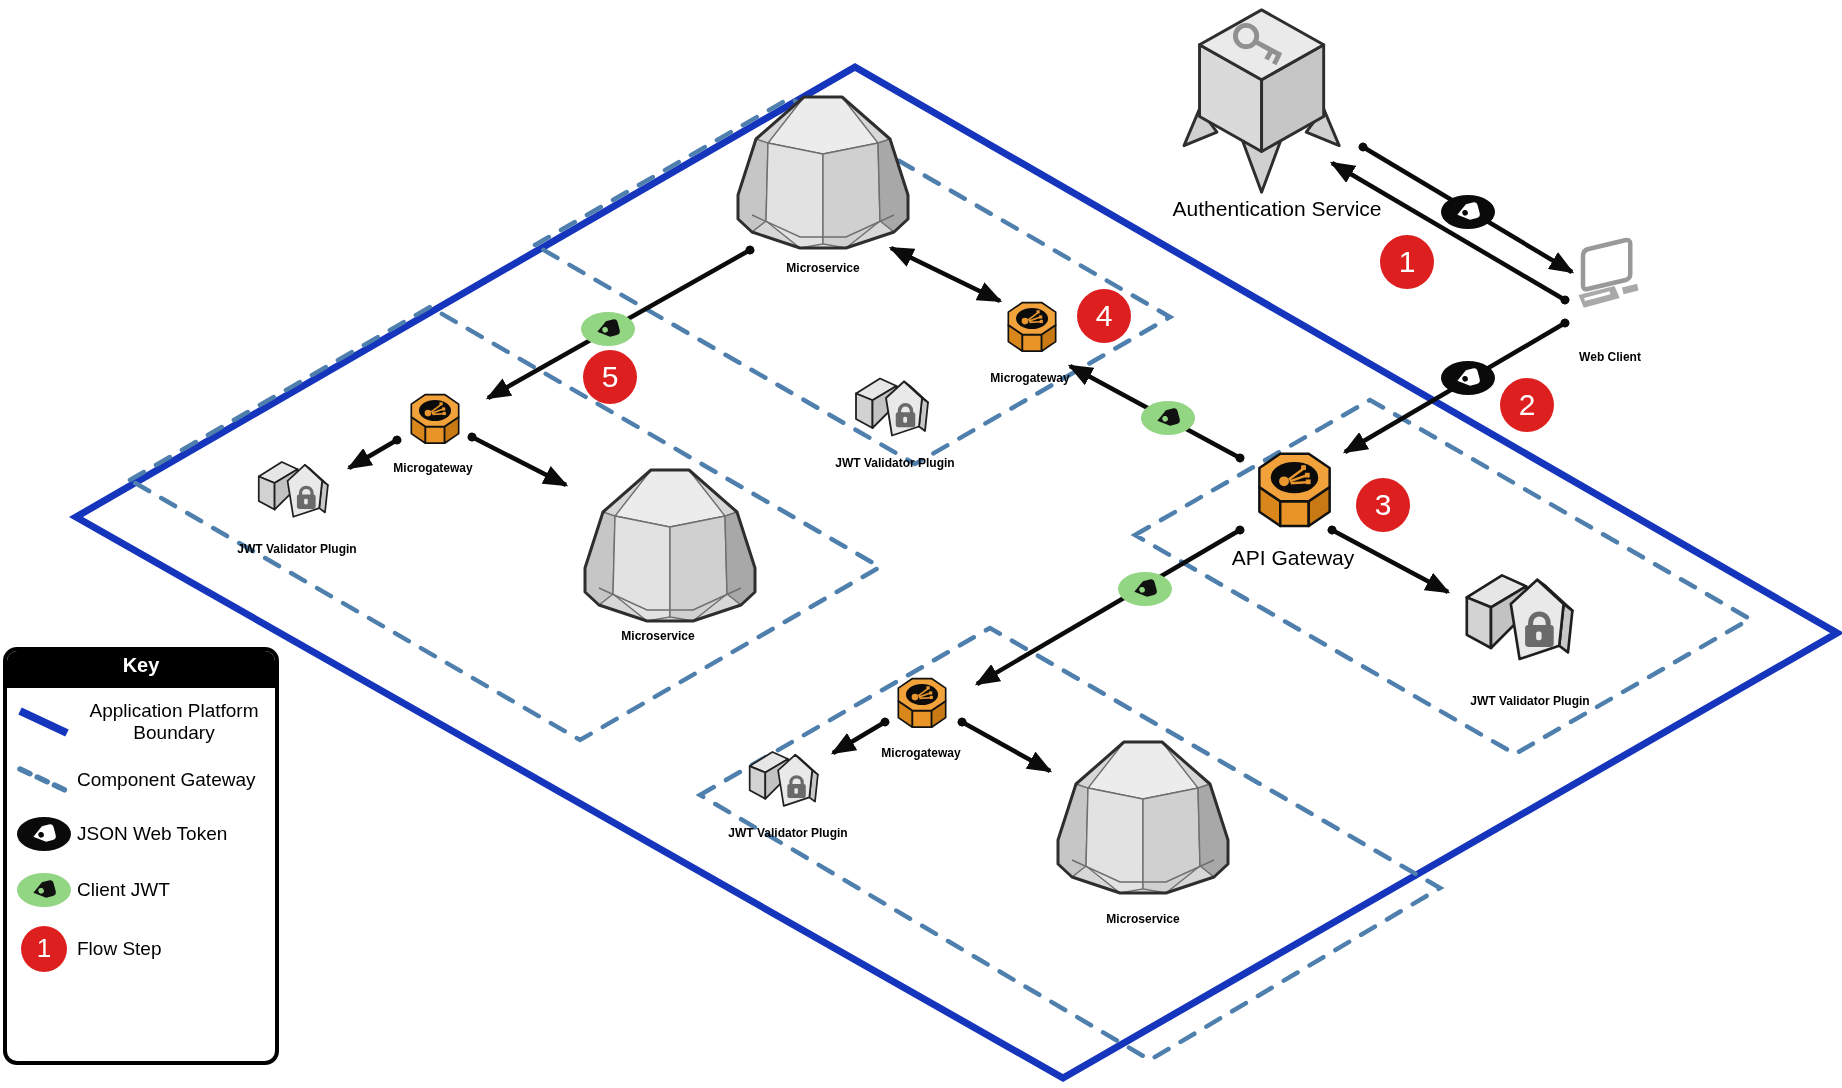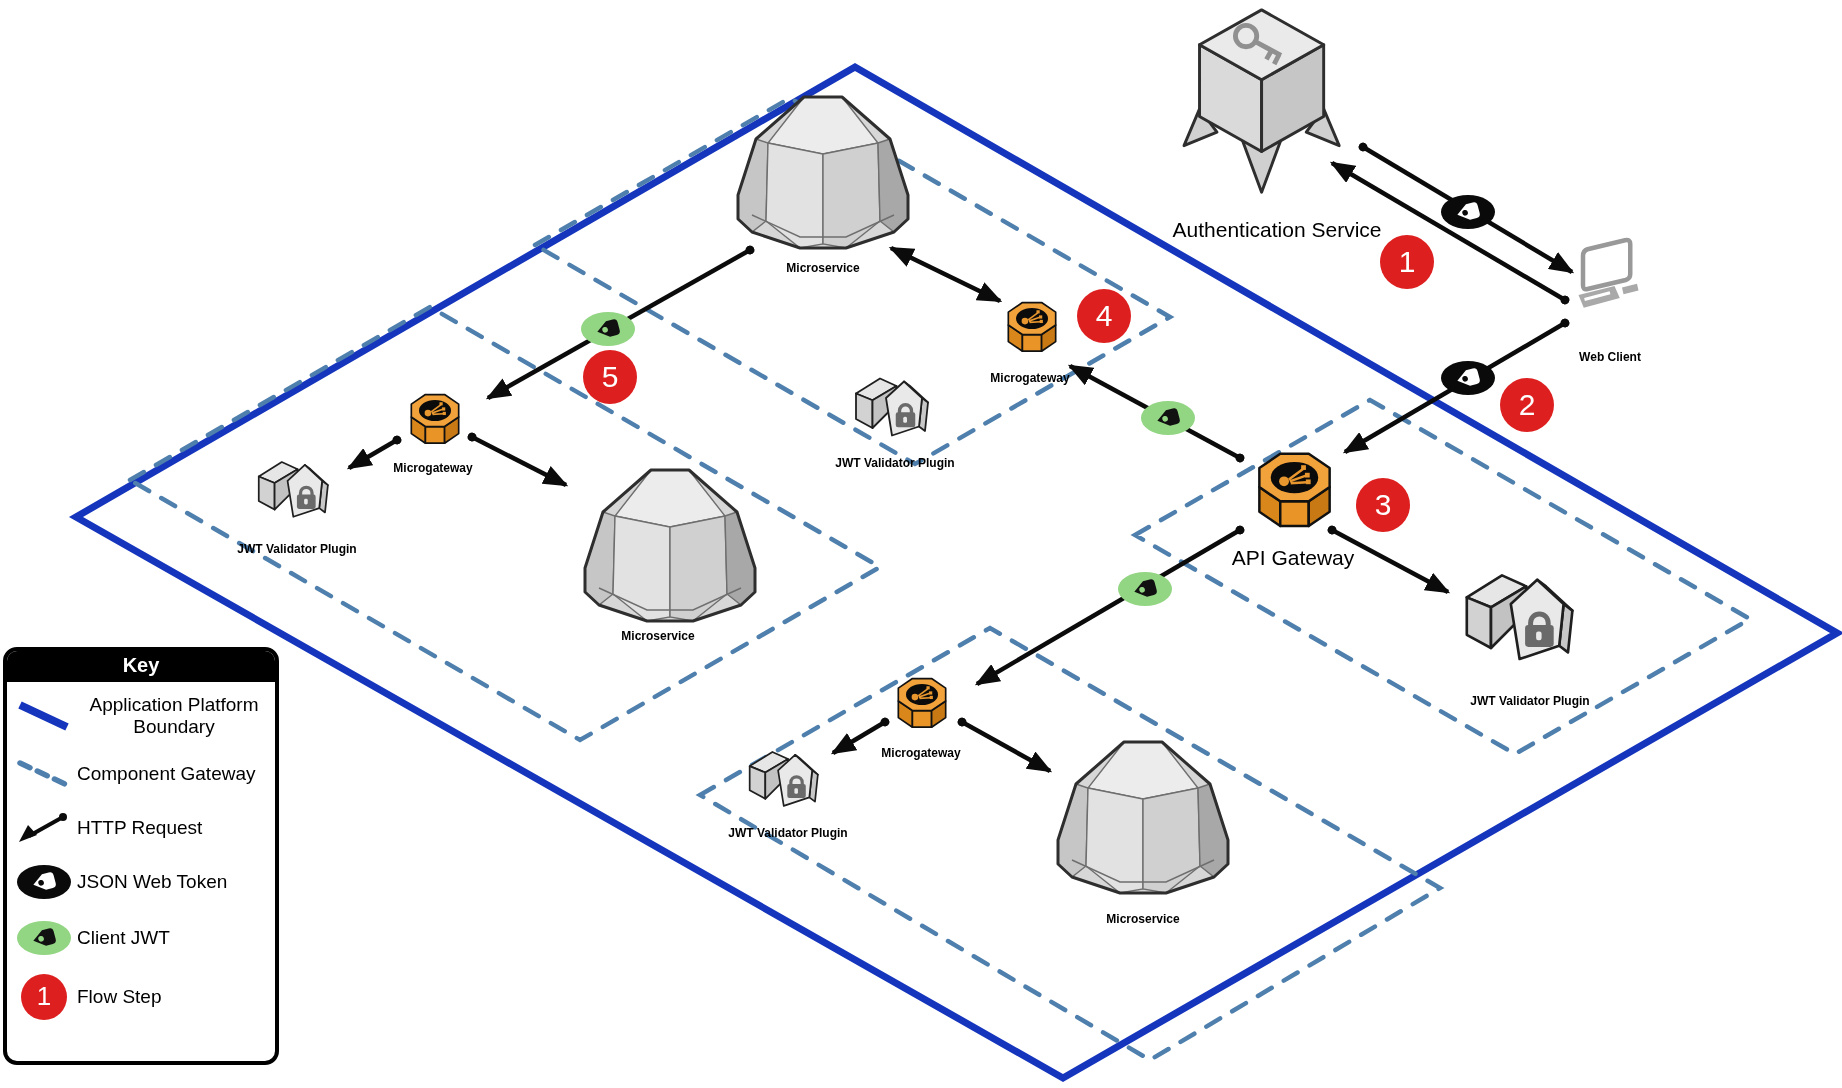--- a/index.html
+++ b/index.html
@@ -11,21 +11,21 @@
   .lbl.wrap{white-space:normal;}
   .sm{font-size:12px;font-weight:bold;}
   .lg{font-size:21px;}
   .step{position:absolute;width:54px;height:54px;border-radius:50%;background:#DE1F1F;
         color:#fff;display:flex;align-items:center;justify-content:center;font-size:30px;
         transform:translate(-50%,-50%);}
   
   .legend{position:absolute;left:3px;top:647px;width:276px;height:418px;background:#fff;
           border:4px solid #000;border-radius:14px;box-sizing:border-box;overflow:hidden;}
   .legend-header{background:#000;color:#fff;text-align:center;font-size:20px;
-                 font-weight:bold;padding:3px 0 5px 0;}
+                 font-weight:bold;padding:3px 0 11px 0;}
   .lrow{display:flex;align-items:center;padding:0 4px;text-align:center;}
   .lrow .ic{flex:none;width:66px;display:flex;justify-content:center;align-items:center;}
   .lrow .tx{font-size:19px;color:#000;line-height:1.15;}
   .mt1{margin-top:12px;} .mt2{margin-top:16px;} .mt3{margin-top:18px;}
   .step-mini{width:46px;height:46px;border-radius:50%;background:#DE1F1F;color:#fff;
              display:flex;align-items:center;justify-content:center;font-size:26px;flex:none;}
   
   .ko{stroke:#111;stroke-width:2.6;stroke-linejoin:round;}
   .s1{stroke:#6e6e6e;stroke-width:1.4;}
   .o{stroke:#2e2e2e;stroke-width:3;stroke-linejoin:round;}
@@ -158,21 +158,21 @@
   <use href="#jwtv" transform="translate(744,742) scale(0.71)"></use>
   <use href="#jwtv" transform="translate(1458,560) scale(1.1)"></use>
 
   <use href="#token" class="tok-black" transform="translate(1468,212)"></use>
   <use href="#token" class="tok-black" transform="translate(1468,378)"></use>
   <use href="#token" class="tok-green" transform="translate(608,329)"></use>
   <use href="#token" class="tok-green" transform="translate(1168,418)"></use>
   <use href="#token" class="tok-green" transform="translate(1145,589)"></use>
 </svg>
 
-<div class="lbl lg" style="left:1277px;top:209px;margin-top:21px;">Authentication Service</div>
+<div class="lbl lg" style="left:1277px;top:209px;">Authentication Service</div>
 <div class="lbl sm" style="left:1610px;top:357px;">Web Client</div>
 <div class="lbl lg" style="left:1293px;top:558px;">API Gateway</div>
 <div class="lbl sm" style="left:823px;top:268px;">Microservice</div>
 <div class="lbl sm" style="left:658px;top:636px;">Microservice</div>
 <div class="lbl sm" style="left:1143px;top:919px;">Microservice</div>
 <div class="lbl sm" style="left:1030px;top:378px;">Microgateway</div>
 <div class="lbl sm" style="left:433px;top:468px;">Microgateway</div>
 <div class="lbl sm" style="left:921px;top:753px;">Microgateway</div>
 <div class="lbl sm wrap" style="left:297px;top:549px;width:132px;">JWT Validator Plugin</div>
 <div class="lbl sm wrap" style="left:895px;top:463px;width:132px;">JWT Validator Plugin</div>
@@ -199,30 +199,20 @@
 
   <div class="lrow mt3">
     <span class="ic">
       <svg width="58" height="36">
             <line x1="5" y1="7" x2="52" y2="29" stroke="#4E7FAD" stroke-width="5.5" stroke-dasharray="11 8" stroke-linecap="round"></line>
           </svg>
     </span>
     <span class="tx">Component Gateway</span>
   </div>
 
-  <div class="lrow mt3">
-    <span class="ic">
-      <svg width="58" height="36">
-        <line x1="48" y1="7" x2="14" y2="26" stroke="#0b0b0b" stroke-width="4"></line>
-        <circle cx="48" cy="7" r="4" fill="#0b0b0b"></circle>
-        <polygon points="4,32 22,25 13,15" fill="#0b0b0b"></polygon>
-      </svg>
-    </span>
-    <span class="tx">HTTP Request</span>
-  </div>
 
   <div class="lrow mt2">
     <span class="ic tok-black">
       <svg width="58" height="40" viewBox="-29 -20 58 40">
             <use href="#token"></use>
           </svg>
     </span>
     <span class="tx">JSON Web Token</span>
   </div>
 

